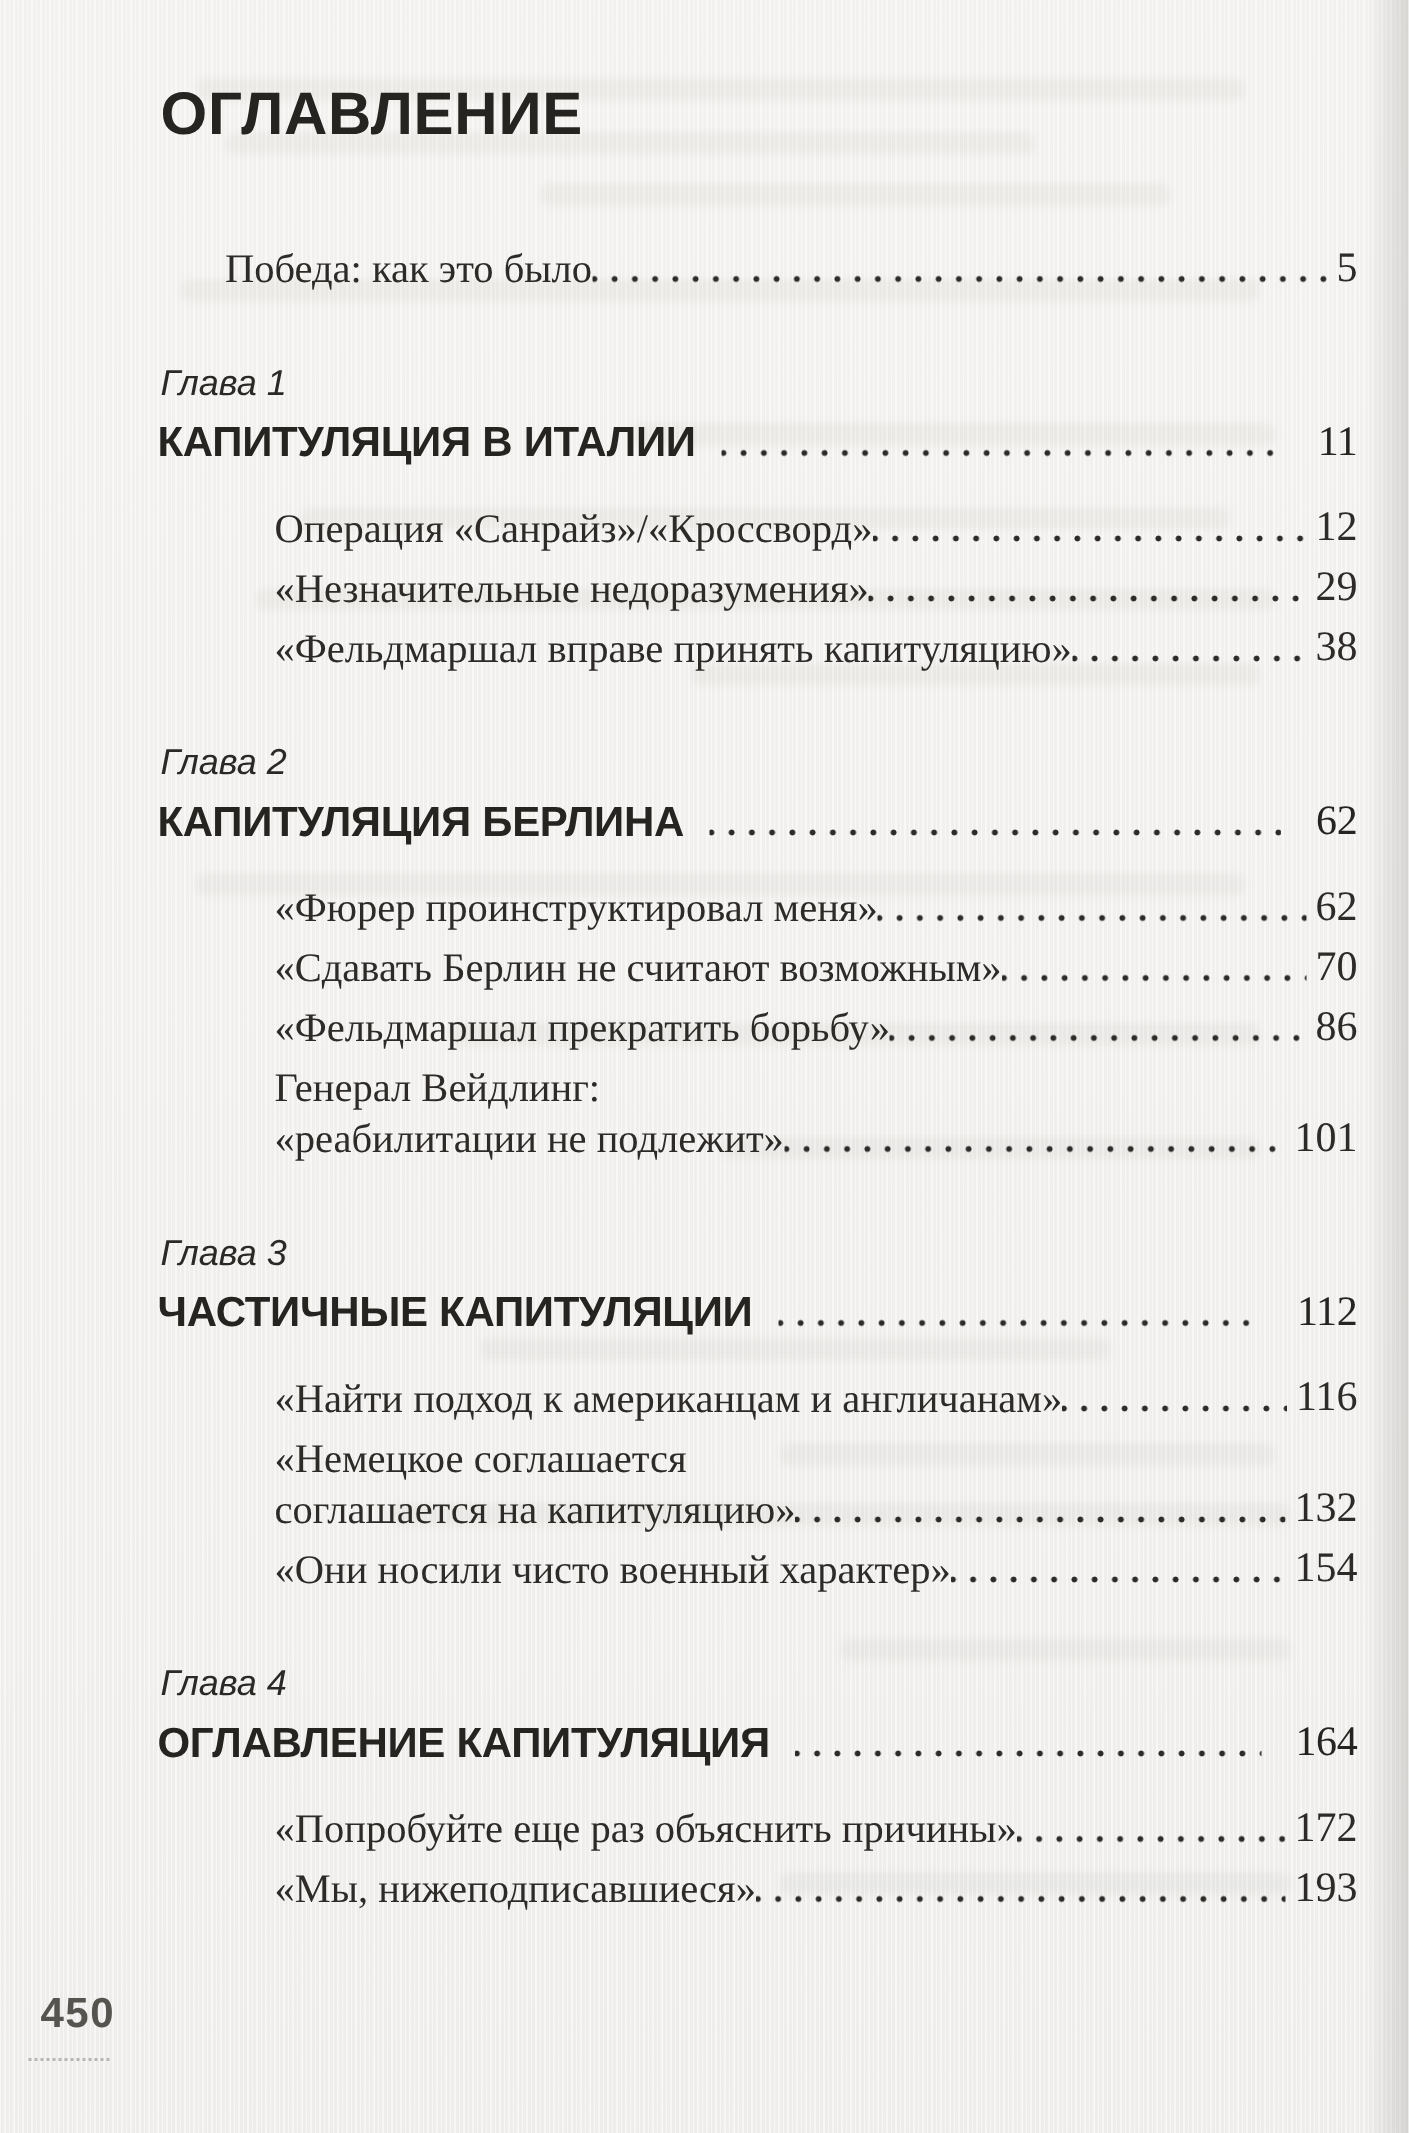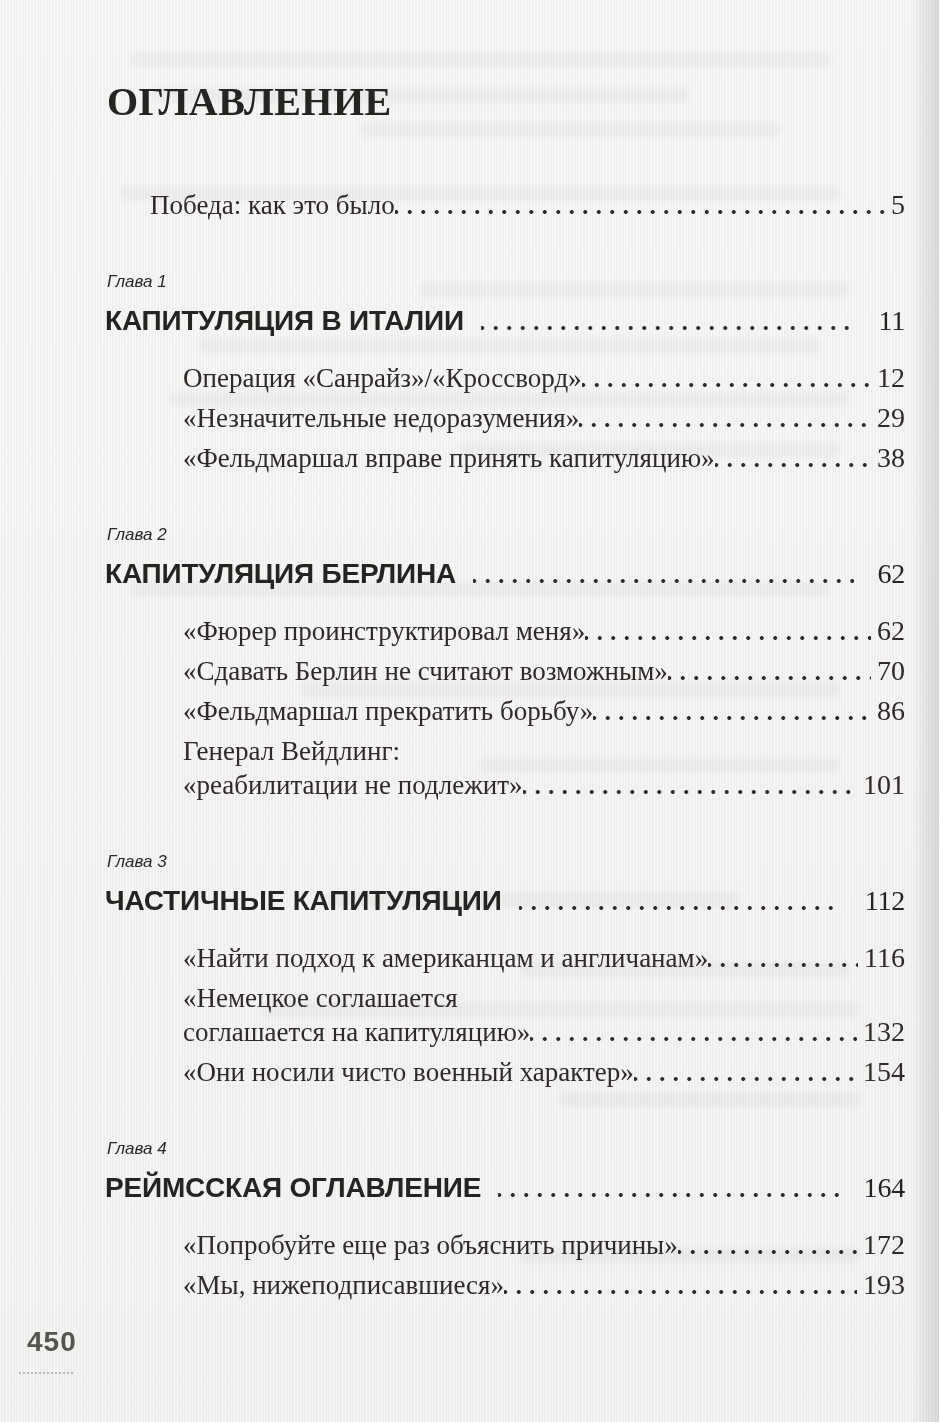--- a/index.html
+++ b/index.html
@@ -29,22 +29,22 @@
     background: rgba(110,104,96,0.055);
     filter: blur(2.5px);
   }
   .page-content {
     position: absolute; inset: 0;
     padding: 0 34px 0 105px;
     box-sizing: border-box;
     color: #2d2a27;
   }
   h1.toc-title {
-    margin: 80px 0 0 2px;
-    font-family: Liberation Serif, serif;
+    margin: 54px 0 0 2px;
+    font-family: Liberation Sans, sans-serif;
     font-weight: bold;
     font-size: 40px;
     line-height: 44px;
     letter-spacing: 0.5px;
     color: #262421;
   }
   .toc-row { display: flex; line-height: 34px; }
   .toc-row .label { white-space: nowrap; }
   .leader {
     flex: 1 1 auto; min-width: 18px;
@@ -56,21 +56,21 @@
   }
   .pg { margin-left: 6px; font-size: 28px; }
   .intro-row {
     margin: 64px 0 0 45px;
     font-size: 27px;
   }
   .chapter { margin-top: 45px; }
   .chapter-label {
     font-family: "Liberation Sans", sans-serif;
     font-style: italic;
-    font-size: 17px;
+    font-size: 24px;
     line-height: 30px;
     margin: 0 0 7px 2px;
     color: #2b2926;
   }
   .chapter-title-row {
     font-family: "Liberation Sans", sans-serif;
     font-weight: bold;
     font-size: 28px;
     letter-spacing: -0.2px;
     color: #262421;
@@ -238,21 +238,21 @@
       <span class="leader"></span>
       <span class="pg">154</span>
     </div>
   </div>
 </div>
   </section>
 
   <section class="chapter">
     <div class="chapter-label">Глава 4</div>
     <div class="toc-row chapter-title-row">
-      <span class="label">РЕЙМССКАЯ ОГЛАВЛЕНИЕ</span>
+      <span class="label">ОГЛАВЛЕНИЕ КАПИТУЛЯЦИЯ</span>
       <span class="leader"></span>
       <span class="pg">164</span>
     </div>
     <div class="entries">
   <div class="entry">
     <div class="toc-row row">
       <span class="label">«Попробуйте еще раз объяснить причины»</span>
       <span class="leader"></span>
       <span class="pg">172</span>
     </div>

